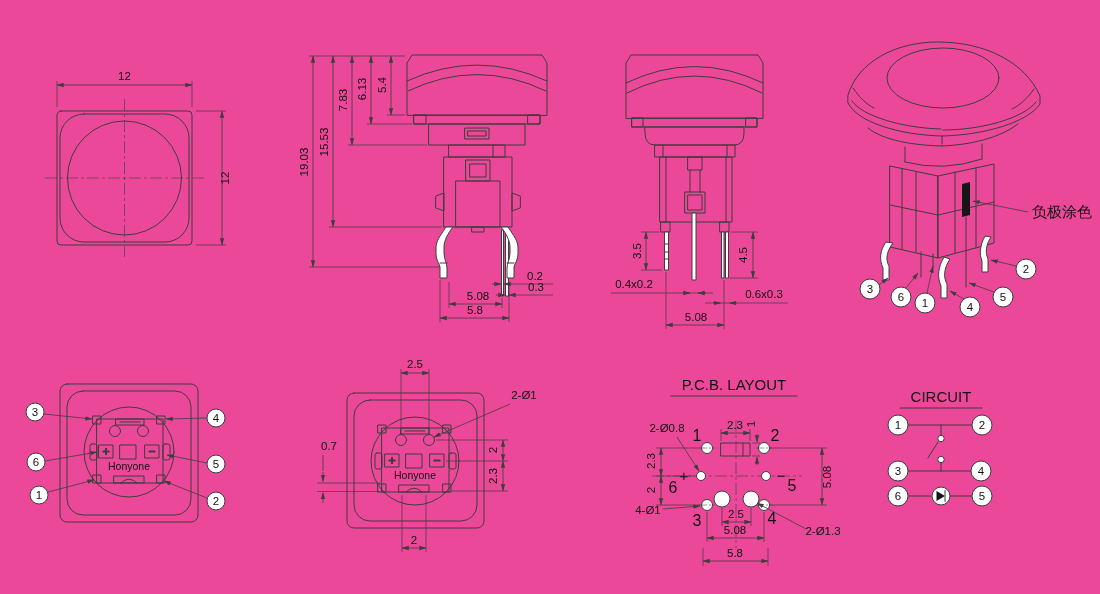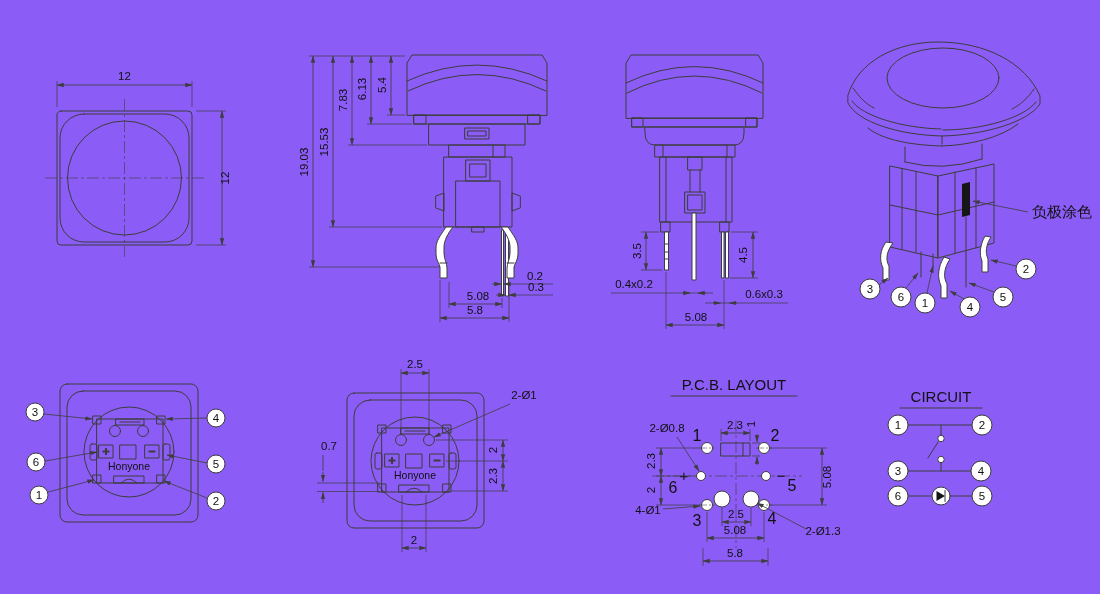--- a/index.html
+++ b/index.html
@@ -1,16 +1,16 @@
 <!DOCTYPE html>
 <html><head>
 <meta charset="utf-8">
 <style>
   html,body{margin:0;padding:0;background:#fff}
-  .stage{position:relative;width:1100px;height:594px;background:#8b5cf6;overflow:hidden}
+  .stage{position:relative;width:1100px;height:594px;background:#ec4899;overflow:hidden}
   svg{position:absolute;left:0;top:0}
   .ln{fill:none;stroke:#3d3d3d;stroke-width:1;stroke-linecap:round;stroke-linejoin:round}
   .fw{fill:#ffffff;stroke:#3d3d3d;stroke-width:1;stroke-linejoin:round}
   .dim{fill:none;stroke:#3d3d3d;stroke-width:0.8}
   .ext{fill:none;stroke:#3d3d3d;stroke-width:0.7}
   .cl{fill:none;stroke:#3d3d3d;stroke-width:0.6;stroke-dasharray:12 3 3 3}
   .tk{fill:none;stroke:#3d3d3d;stroke-width:0.55;stroke-dasharray:8 2 2 2}
   .sym{fill:none;stroke:#3d3d3d;stroke-width:2;stroke-linecap:butt}
   .blk{fill:#161616;stroke:none}
   .t{font:11.5px "Liberation Sans",sans-serif;fill:#111;text-anchor:middle}

